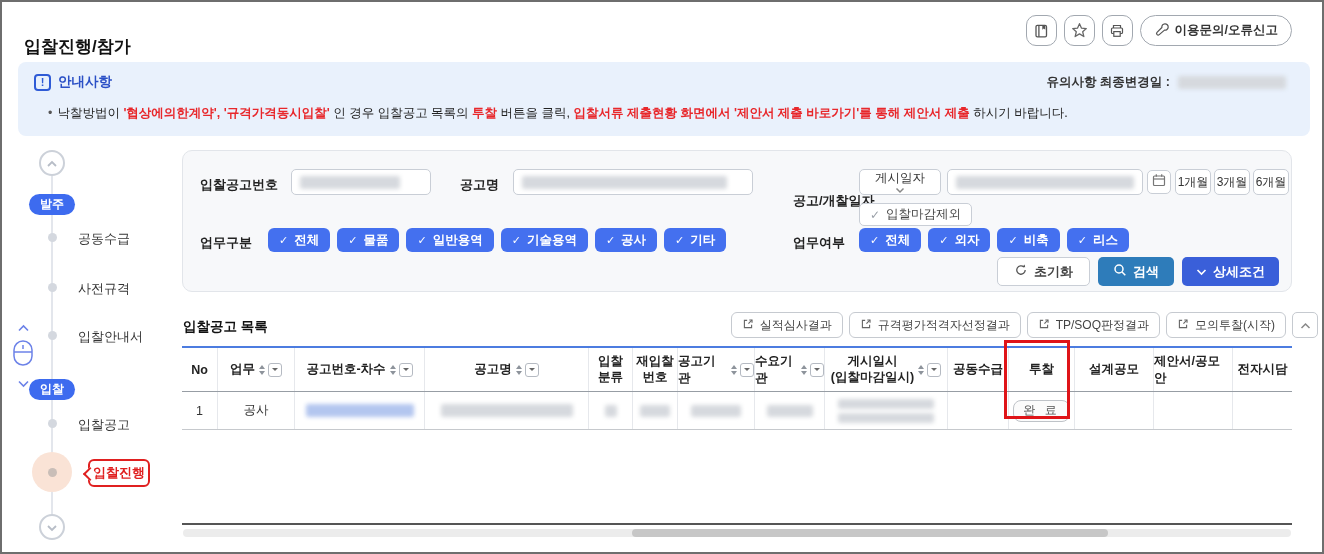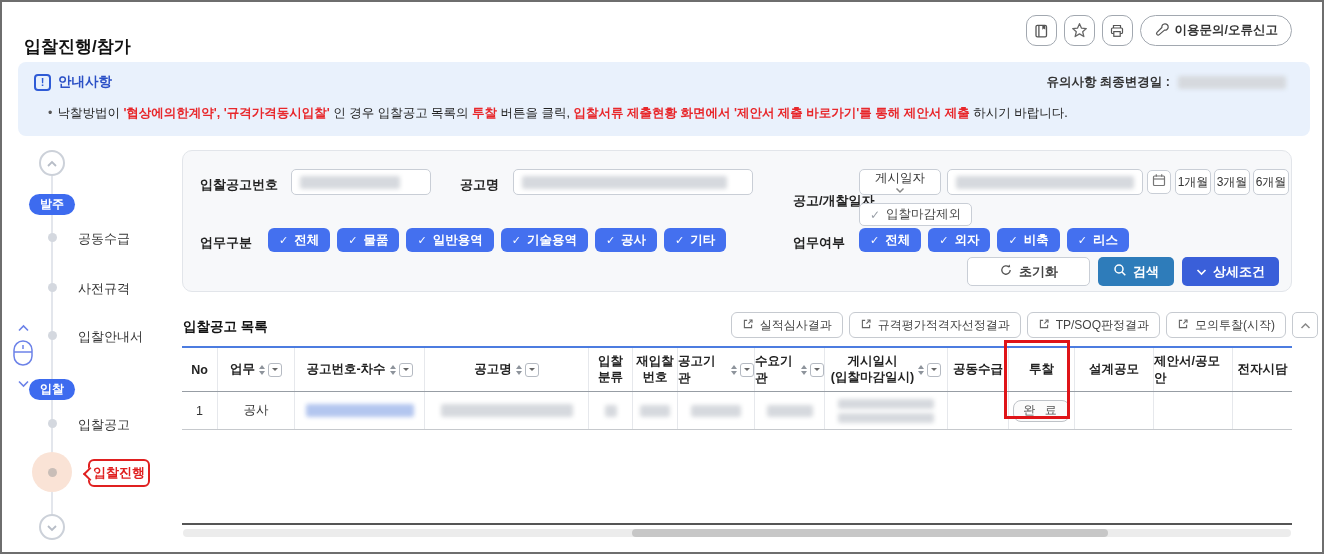--- a/index.html
+++ b/index.html
@@ -70,21 +70,21 @@
                border-radius:5px; font-size:12px; color:#333; display:flex; align-items:center; justify-content:center; cursor:pointer; }
   .excl-btn { position:absolute; left:676px; top:52px; height:23px; background:#fff; border:1px solid #c9ced6;
               border-radius:5px; padding:0 10px; display:flex; align-items:center; gap:6px; font-size:12.5px;
               color:#444; cursor:pointer; }
   .excl-btn .chk { color:#9aa0a8; font-weight:700; font-size:12px; }
   .check-row { position:absolute; top:77px; display:flex; gap:7px; }
   .chk-btn { height:24px; padding:0 11px; border-radius:6px; background:#4470ef; color:#fff; font-size:12.5px;
              font-weight:700; display:flex; align-items:center; gap:6px; cursor:pointer; }
   .chk-btn .chk { font-size:11px; font-weight:700; }
   .f-actions { position:absolute; right:12px; top:106px; display:flex; gap:8px; }
-  .btn-reset { height:29px; padding:0 31px; background:#fff; border:1px solid #c9ced6; border-radius:5px;
+  .btn-reset { height:29px; padding:0 16px; background:#fff; border:1px solid #c9ced6; border-radius:5px;
                display:flex; align-items:center; gap:6px; font-size:13px; font-weight:600; color:#444; cursor:pointer; }
   .btn-search { height:29px; padding:0 15px; background:#2e7cba; border:none; border-radius:5px; display:flex;
                 align-items:center; gap:6px; font-size:13px; font-weight:700; color:#fff; cursor:pointer;justify-content:space-between; }
   .btn-adv { height:29px; padding:0 14px; background:#3a5fd9; border:none; border-radius:5px; display:flex;
              align-items:center; gap:6px; font-size:13px; font-weight:700; color:#fff; cursor:pointer; }
 
   
   .list-title { position:absolute; left:181px; top:316px; font-size:13.5px; font-weight:700; color:#111; }
   .list-actions { position:absolute; top:310px; right:4px; display:flex; gap:6px; align-items:center; }
   .mini-btn { height:26px; padding:0 10px; background:#fff; border:1px solid #c6cad0; border-radius:6px;

